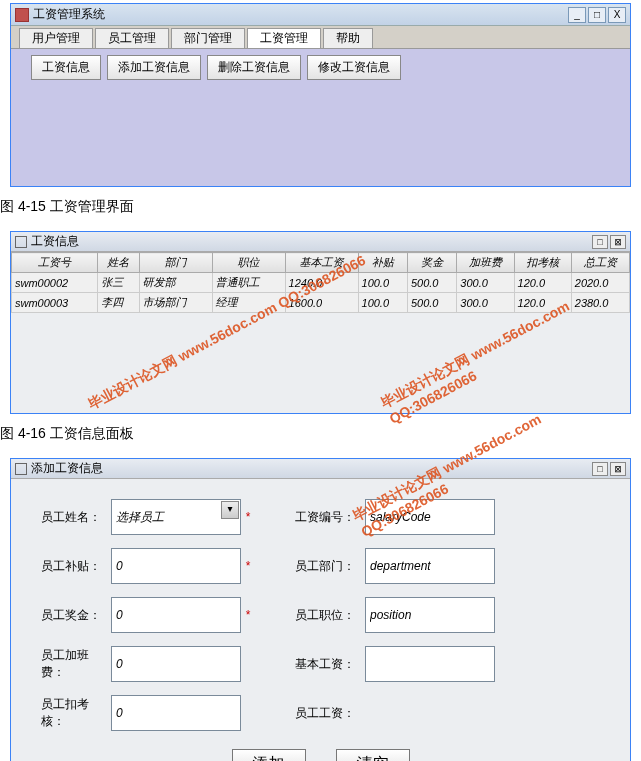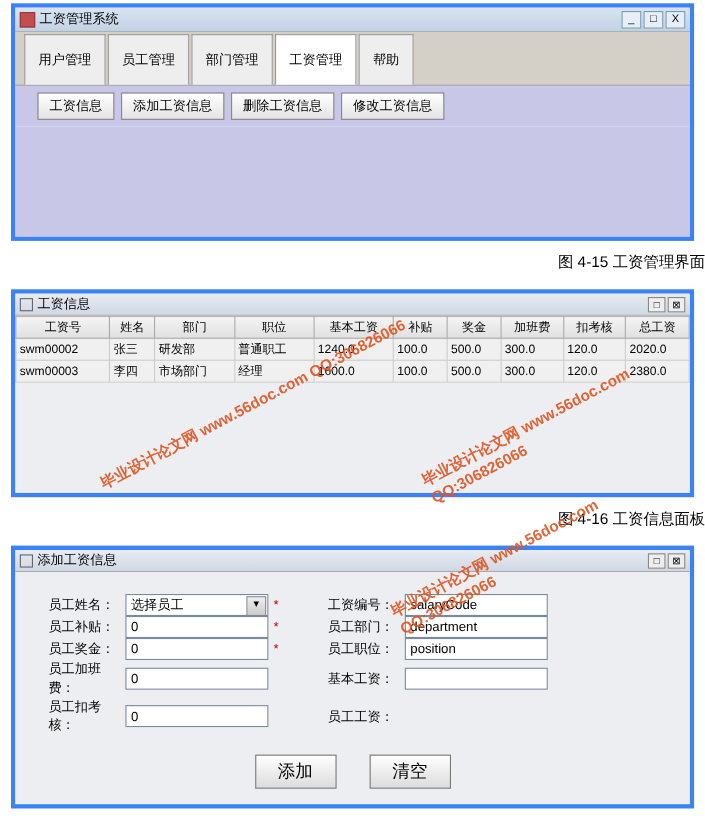--- a/index.html
+++ b/index.html
@@ -1,52 +1,52 @@
 <!DOCTYPE html>
 <html><head>
   <meta charset="utf-8">
   <style>
     * { box-sizing: border-box; margin: 0; padding: 0; }
     body { font-family: "Microsoft YaHei", SimSun, Arial, sans-serif; font-size: 12px; background: #fff; width: 641px; }
-    .section { border: 4px solid #3b82f6; margin: 3px 10px; }
-    .caption { text-align: right; font-size: 14px; padding: 8px 0 12px; }
+    .section { border: 1px solid #3b82f6; margin: 3px 10px; }
+    .caption { text-align: left; font-size: 14px; padding: 8px 0 12px; }
     
     
     .titlebar { background: linear-gradient(#d8e4f0, #c2d2e6); height: 22px; display: flex; align-items: center; padding: 0 4px; border-bottom: 1px solid #9aa; }
     .titlebar .ico { width: 14px; height: 14px; background: #c0504d; margin-right: 4px; border: 1px solid #933; }
     .titlebar .ttl { flex: 1; font-size: 12px; }
     .winbtns { display: flex; gap: 2px; }
     .winbtn { width: 18px; height: 16px; background: #e8eef6; border: 1px solid #7a99b8; font-size: 10px; display: flex; align-items: center; justify-content: center; }
     .winbtn.close { background: #e8eef6; }
     .tabs-row { background: #d4d0c8; padding: 2px 8px 0; display: flex; gap: 2px; border-bottom: 1px solid #999; }
-    .tab { background: #eee; border: 1px solid #999; border-bottom: none; padding: 14px 12px; font-size: 12px; cursor: pointer; }
+    .tab { background: #eee; border: 1px solid #999; border-bottom: none; padding: 1px 12px; font-size: 12px; cursor: pointer; }
     .tab.active { background: #fff; }
     .toolbar { background: #c8c7e8; padding: 6px 20px; display: flex; gap: 6px; }
     .tbtn { background: linear-gradient(#fff,#e4e4e4); border: 1px solid #888; padding: 3px 10px; font-size: 12px; cursor: pointer; }
     .body1 { background: #c8c7e8; height: 100px; }
     
     
     .subtitle { background: linear-gradient(#e8ecf2,#d0d8e4); height: 20px; display: flex; align-items: center; padding: 0 4px; border-bottom: 1px solid #aaa; }
     .subicon { width: 12px; height: 12px; border: 1px solid #666; margin-right: 4px; }
     .subbtns { margin-left: auto; display: flex; gap: 2px; }
     .subbtn { width: 16px; height: 14px; border: 1px solid #888; background: #eee; font-size: 9px; display:flex; align-items:center; justify-content:center; }
     .search-row { background: #eceef1; padding: 4px 6px; display: flex; align-items: center; gap: 4px; font-size: 12px; }
     .search-row label { margin-left: 4px; }
     .search-row input { border: 1px solid #888; height: 18px; width: 80px; padding: 0 2px; }
     .search-row .btn { background: linear-gradient(#fff,#ddd); border: 1px solid #777; padding: 2px 10px; margin-left: 6px; cursor:pointer; }
-    table.grid { width: 100%; border-collapse: collapse; font-size: 11px; }
+    table.grid { width: 100%; border-collapse: collapse; font-size: 11px; font-style: italic; }
     table.grid th { background: linear-gradient(#f4f4f4,#e0e0e0); border: 1px solid #aaa; padding: 2px 3px; font-weight: normal; }
     table.grid td { background: #f0f0f0; border: 1px solid #ccc; padding: 2px 3px; }
     .w2body { background: #eceef1; height: 100px; position: relative; }
     
     
     .form-area { background: #eceef1; padding: 20px 30px 14px; }
-    .form-grid { display: grid; grid-template-columns: 70px 130px 14px 40px 70px 130px; row-gap: 0; align-items: center; }
+    .form-grid { display: grid; grid-template-columns: 70px 130px 14px 40px 70px 130px; row-gap: 13px; align-items: center; }
     .form-grid label { text-align: left; font-size: 12px; }
-    .form-grid input, .form-grid select { border: 1px solid #7a8a9a; height: 20px; padding: 0 4px; font-size: 12px; width: 100%; background: #fff; }
+    .form-grid input, .form-grid select { border: 1px solid #7a8a9a; height: 36px; padding: 0 4px; font-size: 12px; width: 100%; background: #fff; font-style: italic; }
     .form-grid select { appearance: none; background: #fff; }
     .sel-wrap { position: relative; width: 100%; }
     .sel-wrap::after { content: "▾"; position: absolute; right: 2px; top: 2px; width: 16px; height: 16px; background: linear-gradient(#eee,#ccc); border: 1px solid #888; text-align: center; font-size: 10px; line-height: 14px; pointer-events: none; }
     .ast { color: #c00; font-size: 12px; text-align: center; }
     .gap { }
     .btn-row { display: flex; justify-content: center; gap: 30px; margin-top: 18px; }
     .fbtn { background: linear-gradient(#fff,#dcdcdc); border: 1px solid #777; padding: 4px 20px; cursor: pointer; font-size: 16px; }
     
     .watermark { position: absolute; color: #d52; font-weight: bold; font-size: 14px; transform: rotate(-28deg); pointer-events: none; opacity: 0.9; line-height: 1.3; }
   </style>

